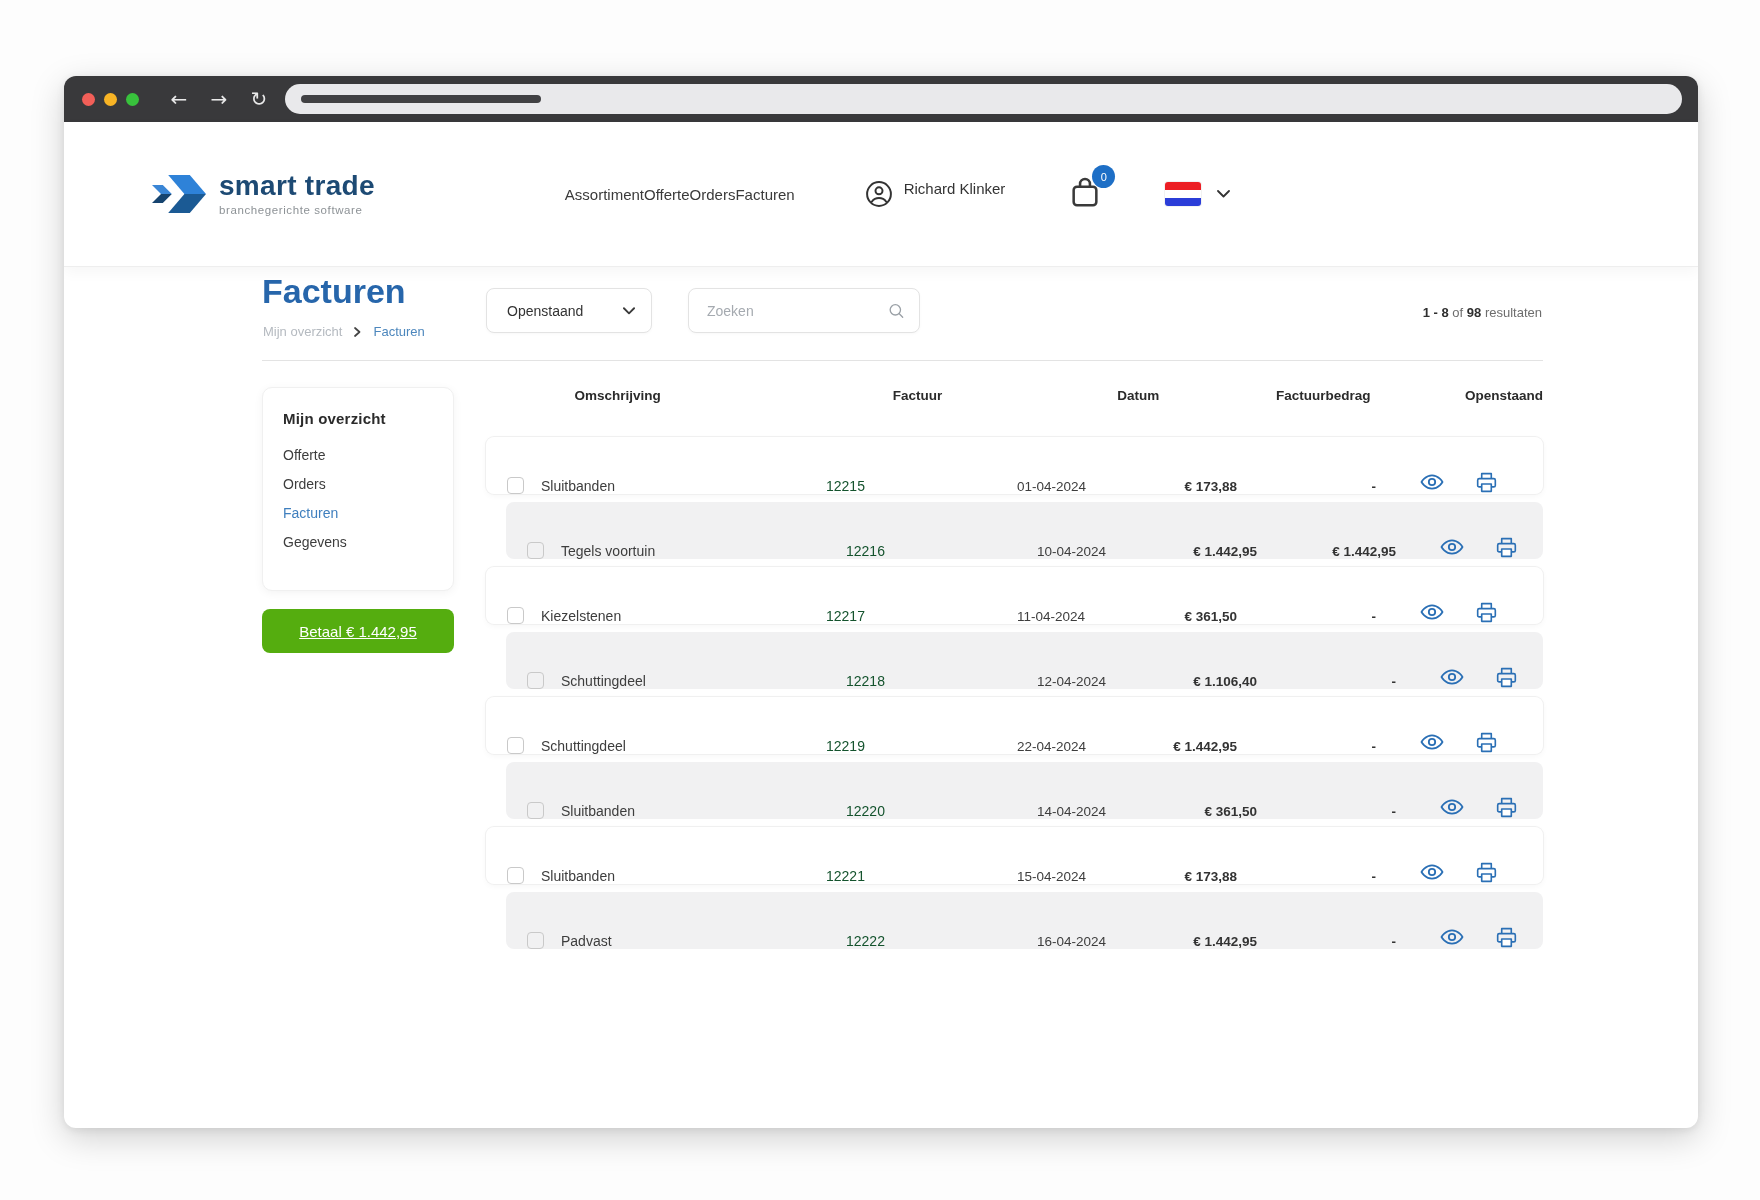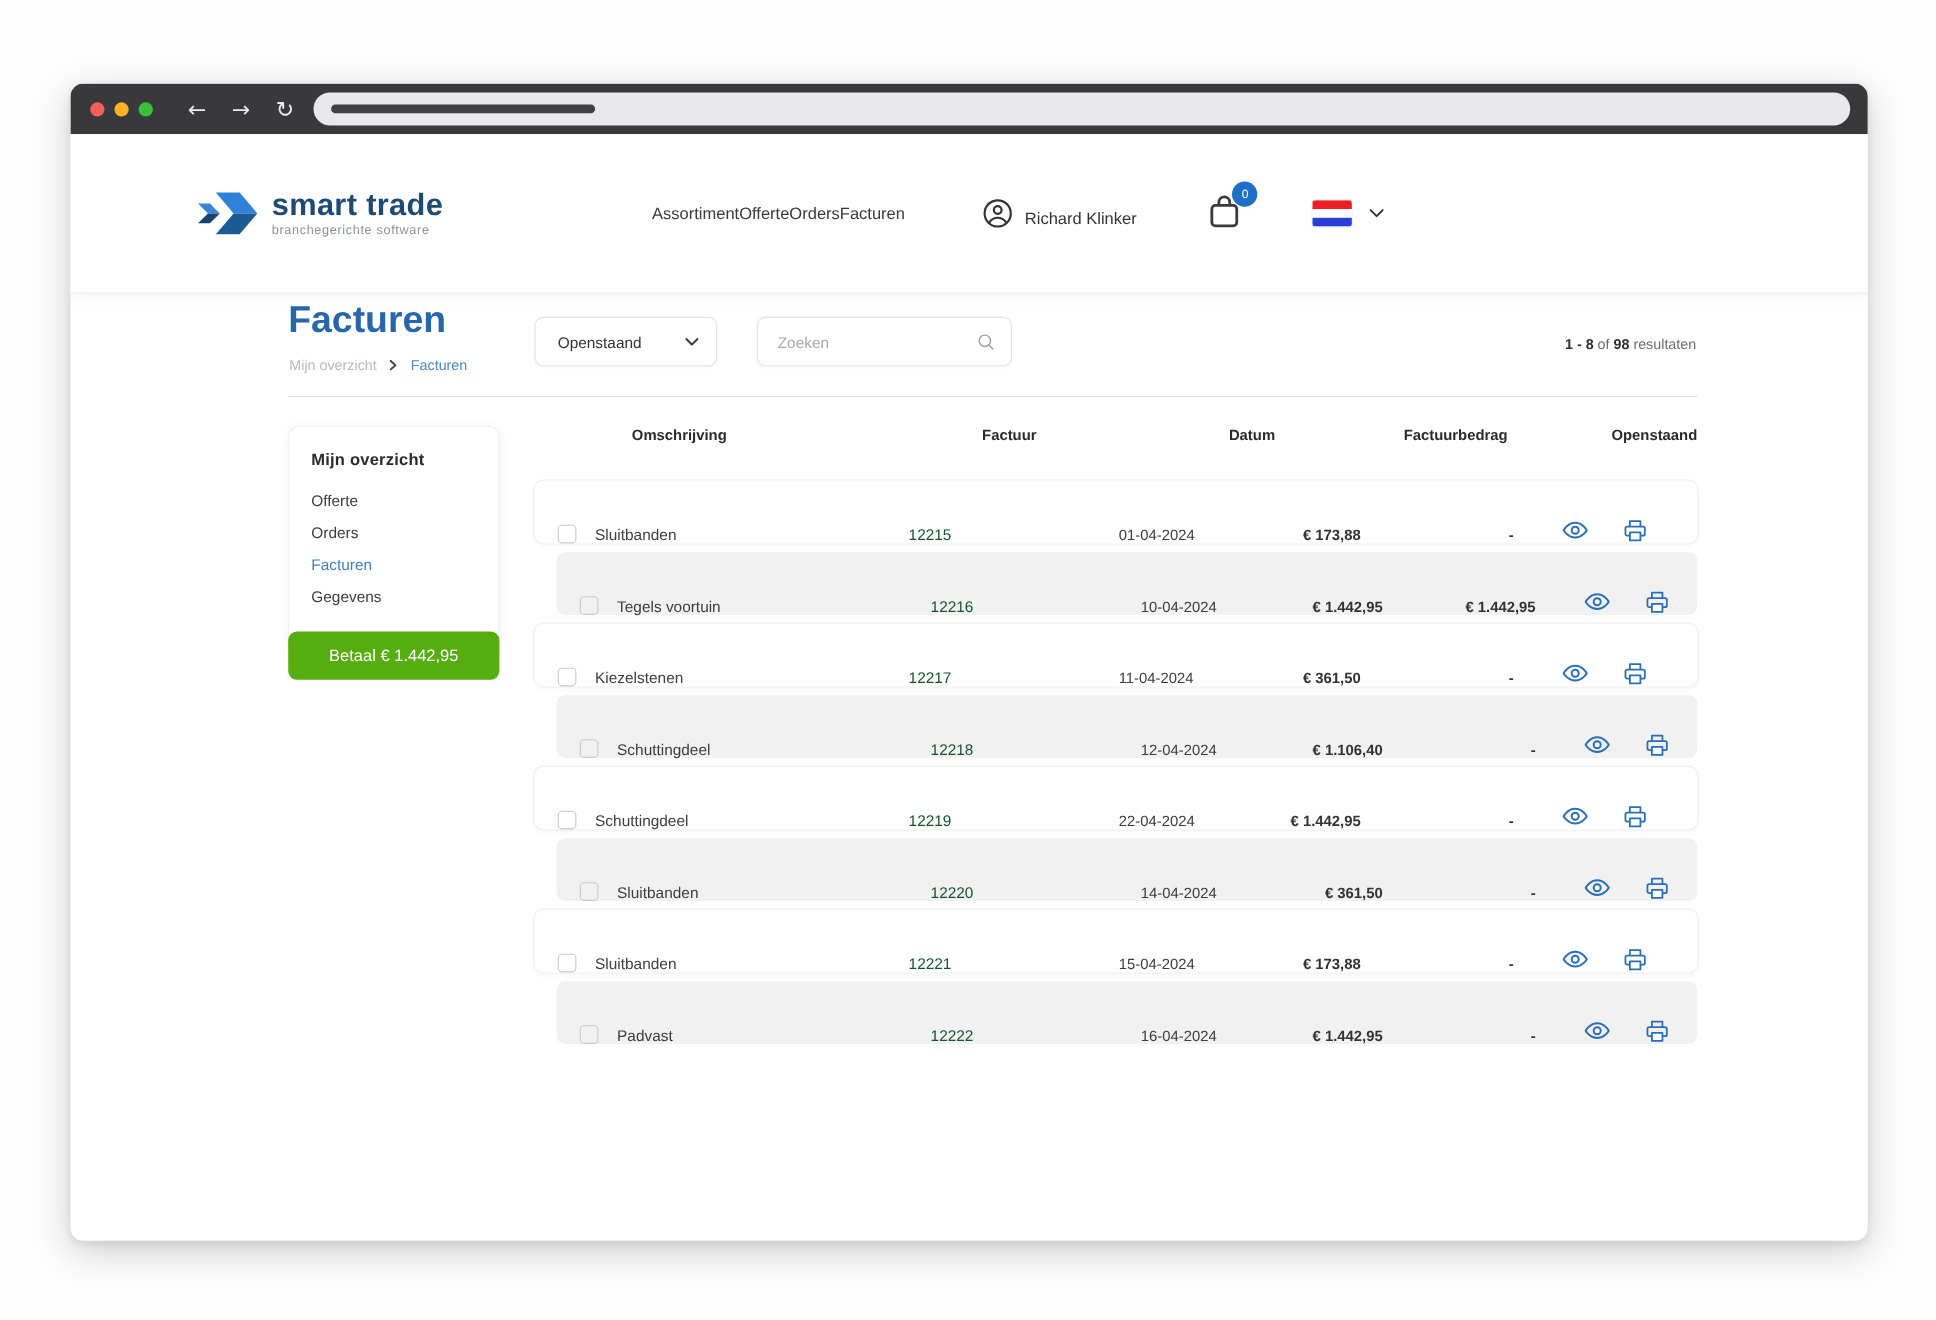--- a/index.html
+++ b/index.html
@@ -31,30 +31,30 @@
     font-family:"DejaVu Sans", sans-serif; cursor:default; user-select:none;
   }
   .urlbar {
     flex:1; height:30px; margin-left:6px; background:#e9e9eb; border-radius:16px;
     display:flex; align-items:center; padding:0 16px;
   }
   .urlline { width:240px; height:8px; border-radius:4px; background:#414143; }
   
   .appheader {
     height:144px; background:#fff; display:flex; align-items:center;
-    padding-left:116px; position:relative; z-index:3;
+    padding-left:88px; position:relative; z-index:3;
     box-shadow:0 1px 0 #eeeeee, 0 6px 14px rgba(0,0,0,0.04);
   }
   .logo { display:flex; align-items:center; }
   .logo-text { margin-left:13px; }
   .logo-title { font-size:28px; font-weight:bold; color:#1d4a74; letter-spacing:0.3px; line-height:1; }
   .logo-sub { font-size:11.5px; color:#8d9296; letter-spacing:0.6px; margin-top:4px; }
   .mainnav { display:flex; margin-left:190px; }
   .nav-item { font-size:15px; color:#3a3a3a; cursor:pointer; white-space:nowrap; }
-  .userblock { display:flex; align-items:flex-end; gap:11px; margin-left:70px; cursor:pointer; }
+  .userblock { display:flex; align-items:flex-start; gap:11px; margin-left:70px; cursor:pointer; }
   .username { font-size:15px; color:#333; white-space:nowrap; }
   .cartblock { position:relative; margin-left:64px; cursor:pointer; width:34px; height:40px; }
   .cart-badge {
     position:absolute; top:-9px; right:-12px; min-width:23px; height:23px; border-radius:50%;
     background:#1e6fc6; color:#fff; font-size:11px; display:flex; align-items:center; justify-content:center;
   }
   .langblock { display:flex; align-items:center; gap:16px; margin-left:62px; cursor:pointer; }
   .flag { width:36px; height:24px; border-radius:3px; overflow:hidden; display:flex; flex-direction:column; box-shadow:0 0 0 1px rgba(0,0,0,0.05); }
   .flag div { flex:1; }
   .flag .f-red { background:#ec1e24; }
@@ -90,24 +90,24 @@
   .sidebar {
     position:absolute; left:198px; top:311px; width:192px;
     border:1px solid #f0f0f0; border-radius:10px; background:#fff;
     box-shadow:0 2px 10px rgba(0,0,0,0.05); padding:22px 20px 24px;
   }
   .sidebar-title { font-size:15px; font-weight:bold; color:#2b2b2b; margin-bottom:20px; letter-spacing:0.2px; }
   .side-item { font-size:14px; color:#3d3d3d; margin-bottom:13px; cursor:pointer; }
   .side-item:last-child { margin-bottom:16px; }
   .side-item.active { color:#3f7fbe; }
   .pay-button {
-    position:absolute; left:198px; top:498px; width:192px; height:44px;
+    position:absolute; left:198px; top:533px; width:192px; height:44px;
     background:#55ad0f; border:none; border-radius:8px; color:#fff; font-size:15px;
     font-family:"Liberation Sans", sans-serif; cursor:pointer;
-    display:flex; align-items:center; justify-content:center;
+    display:flex; align-items:center; justify-content:center;text-decoration:underline;
   }
   
   .table { position:absolute; left:422px; top:308px; width:1057px; }
   .thead { display:flex; align-items:center; height:22px; margin-bottom:31px;justify-content:space-between; }
   .thead .cell { font-size:13.5px; font-weight:bold; color:#2b2b2b; }
   .trow {
     display:flex; align-items:flex-end; height:57px; margin-bottom:8px; border-radius:8px;
   }
   .row-white { background:#fff; box-shadow:0 0 0 1px #f0f0f0, 0 2px 6px rgba(0,0,0,0.04); }
   .row-gray { background:#f1f1f2;margin-left:20px; }

